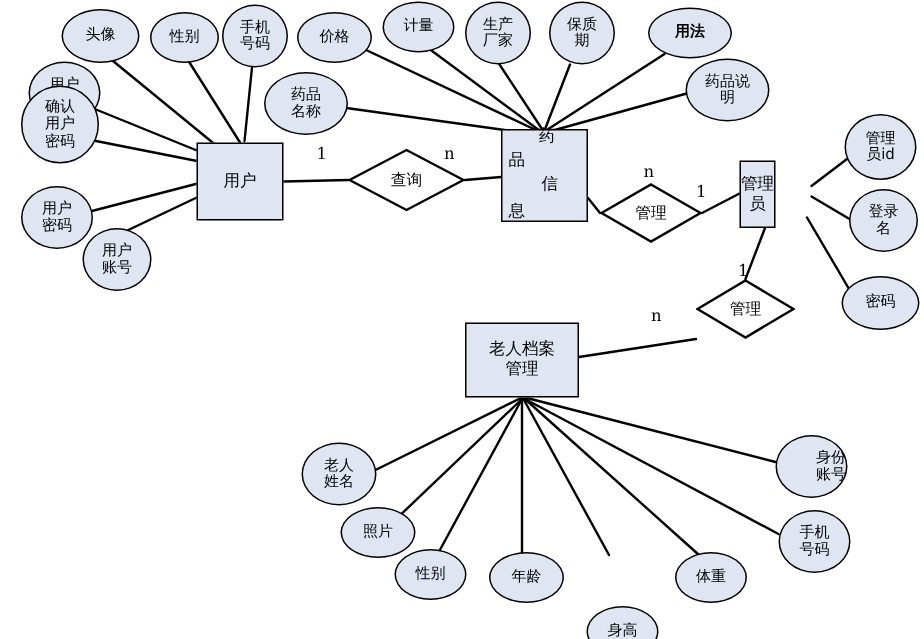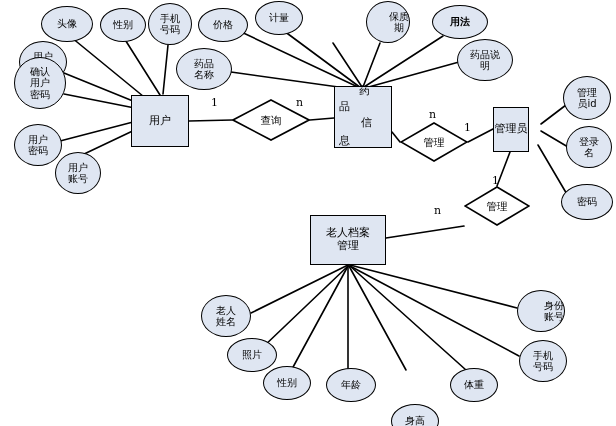--- a/index.html
+++ b/index.html
@@ -121,21 +121,21 @@
 
   <div class="node entity" style="left:334px; top:86px; width:58px; height:62px;">
     <span class="scatter">
       <span style="left:24px; top:-2px;">药</span>
       <span style="left:4px; top:14px;">品</span>
       <span style="left:26px; top:30px;">信</span>
       <span style="left:4px; top:48px;">息</span>
     </span>
   </div>
 
-  <div class="node entity" style="left:493px; top:107px; width:36px; height:45px;">
+  <div class="node entity" style="left:493px; top:107px; width:24px; height:45px;">
     <span>管理员</span>
   </div>
 
   <div class="node entity" style="left:310px; top:215px; width:76px; height:50px;">
     <span>老人档案
 管理</span>
   </div>
 
   <svg style="position:absolute; left:232px; top:99px; width:78px; height:42px; z-index:2;">
     <polygon points="39,1 77,21 39,41 1,21" fill="#ffffff" stroke="#000000" stroke-width="1.6"></polygon>
@@ -192,21 +192,25 @@
     <span>用户
 账号</span>
   </div>
 
   <div class="node attr" style="left:198px; top:8px; width:50px; height:34px;text-align:center;">
     <span>价格</span>
   </div>
   <div class="node attr" style="left:255px; top:1px; width:48px; height:34px;">
     <span>计量</span>
   </div>
-  <div class="node attr" style="left:366px; top:1px; width:44px; height:42px;justify-content:flex-end;">
+  <div class="node attr" style="left:310px; top:1px; width:44px; height:42px;">
+    <span>生产
+厂家</span>
+  </div>
+  <div class="node attr" style="left:366px; top:1px; width:44px; height:42px;">
     <span>保质
 期</span>
   </div>
   <div class="node attr" style="left:432px; top:5px; width:56px; height:34px;font-weight:bold;">
     <span>用法</span>
   </div>
   <div class="node attr" style="left:176px; top:48px; width:56px; height:42px;">
     <span>药品
 名称</span>
   </div>

